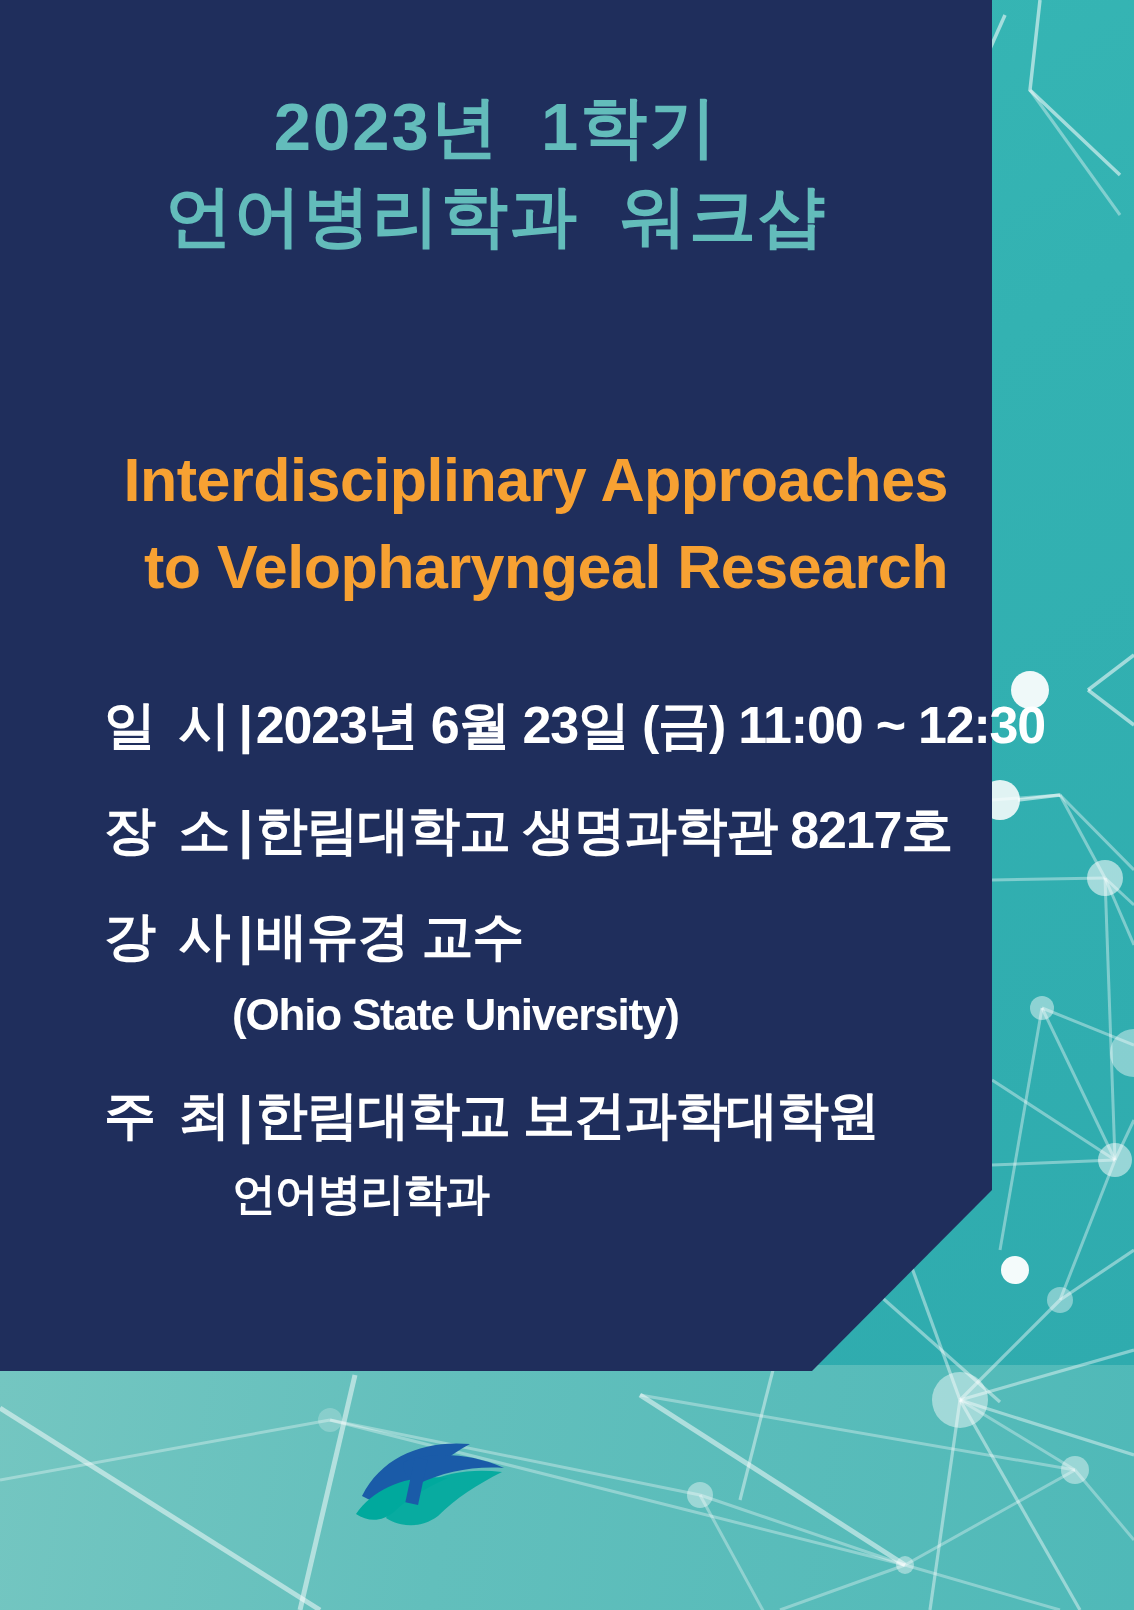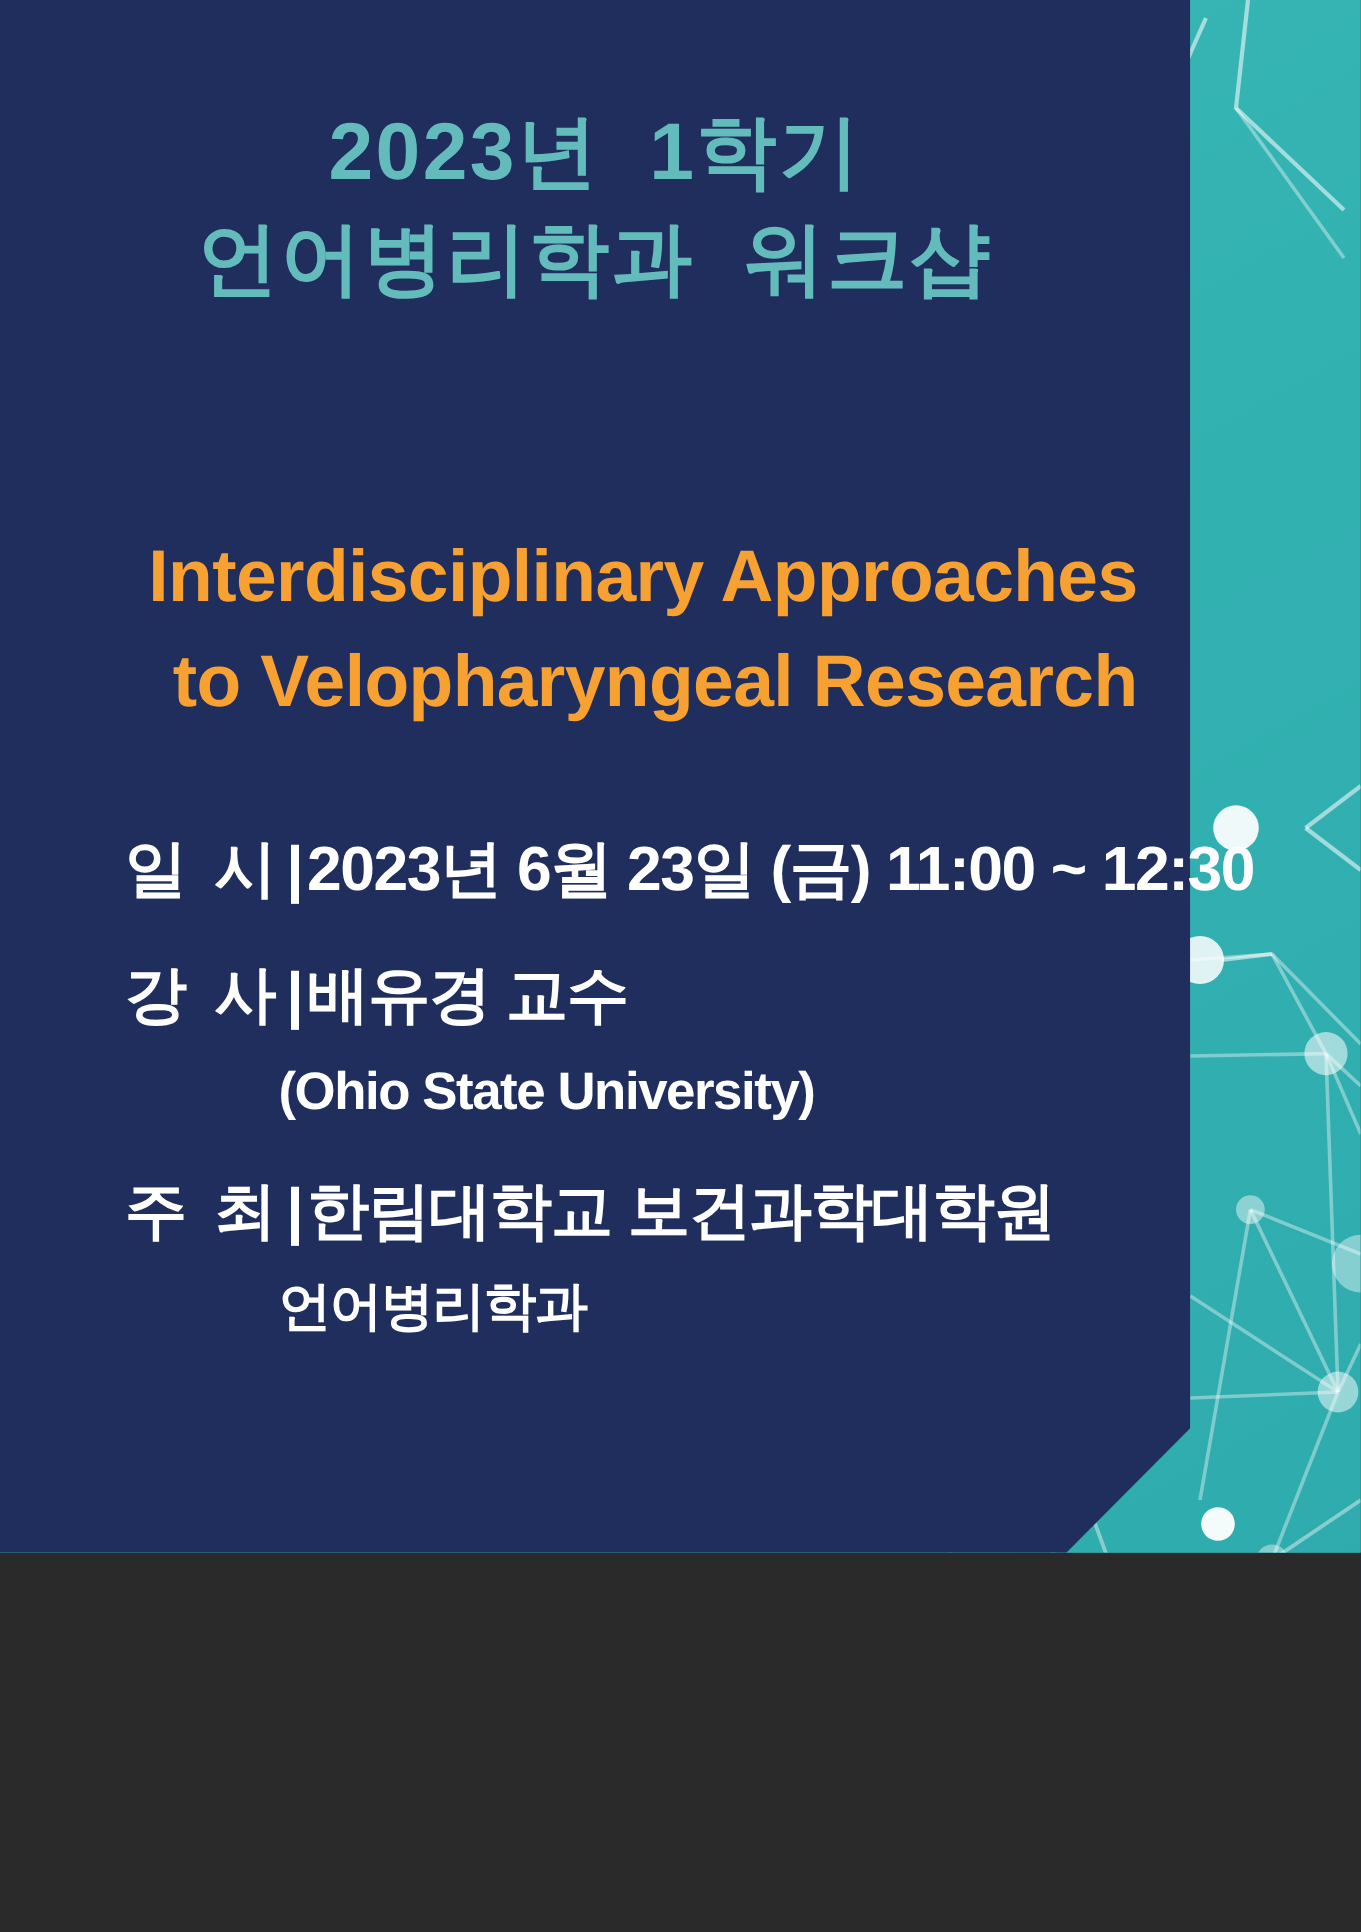--- a/index.html
+++ b/index.html
@@ -1,19 +1,19 @@
 <!DOCTYPE html>
 <html><head>
 <meta charset="utf-8">
 <style>
   * { margin:0; padding:0; box-sizing:border-box; }
   html,body { background:#2a2a2a; }
   .poster {
     position:relative;
-    width:1134px; height:1294px;
+    width:1134px; height:1610px;
     overflow:hidden;
     font-family:"Liberation Sans", sans-serif;
     background:#38b5b5;
   }
   
   .bg-teal-top {
     position:absolute; left:0; top:0; width:1134px; height:1370px;
     background:linear-gradient(150deg,#3ab9b6 0%,#33b2b2 45%,#2fabae 100%);
   }
   .bg-teal-bottom {
@@ -185,20 +185,25 @@
     </div>
 
     <div class="details">
 
       <div class="row">
         <span class="main">
           <span class="label">일 시</span><span class="sep">|</span><span>2023년 6월 23일 (금) 11:00 ~ 12:30</span>
         </span>
       </div>
 
+      <div class="row">
+        <span class="main">
+          <span class="label">장 소</span><span class="sep">|</span><span>한림대학교 생명과학관 8217호</span>
+        </span>
+      </div>
 
       <div class="row">
         <span class="main">
           <span class="label">강 사</span><span class="sep">|</span><span>배유경 교수</span>
         </span>
         <span class="sub">(Ohio State University)</span>
       </div>
 
       <div class="row">
         <span class="main">

